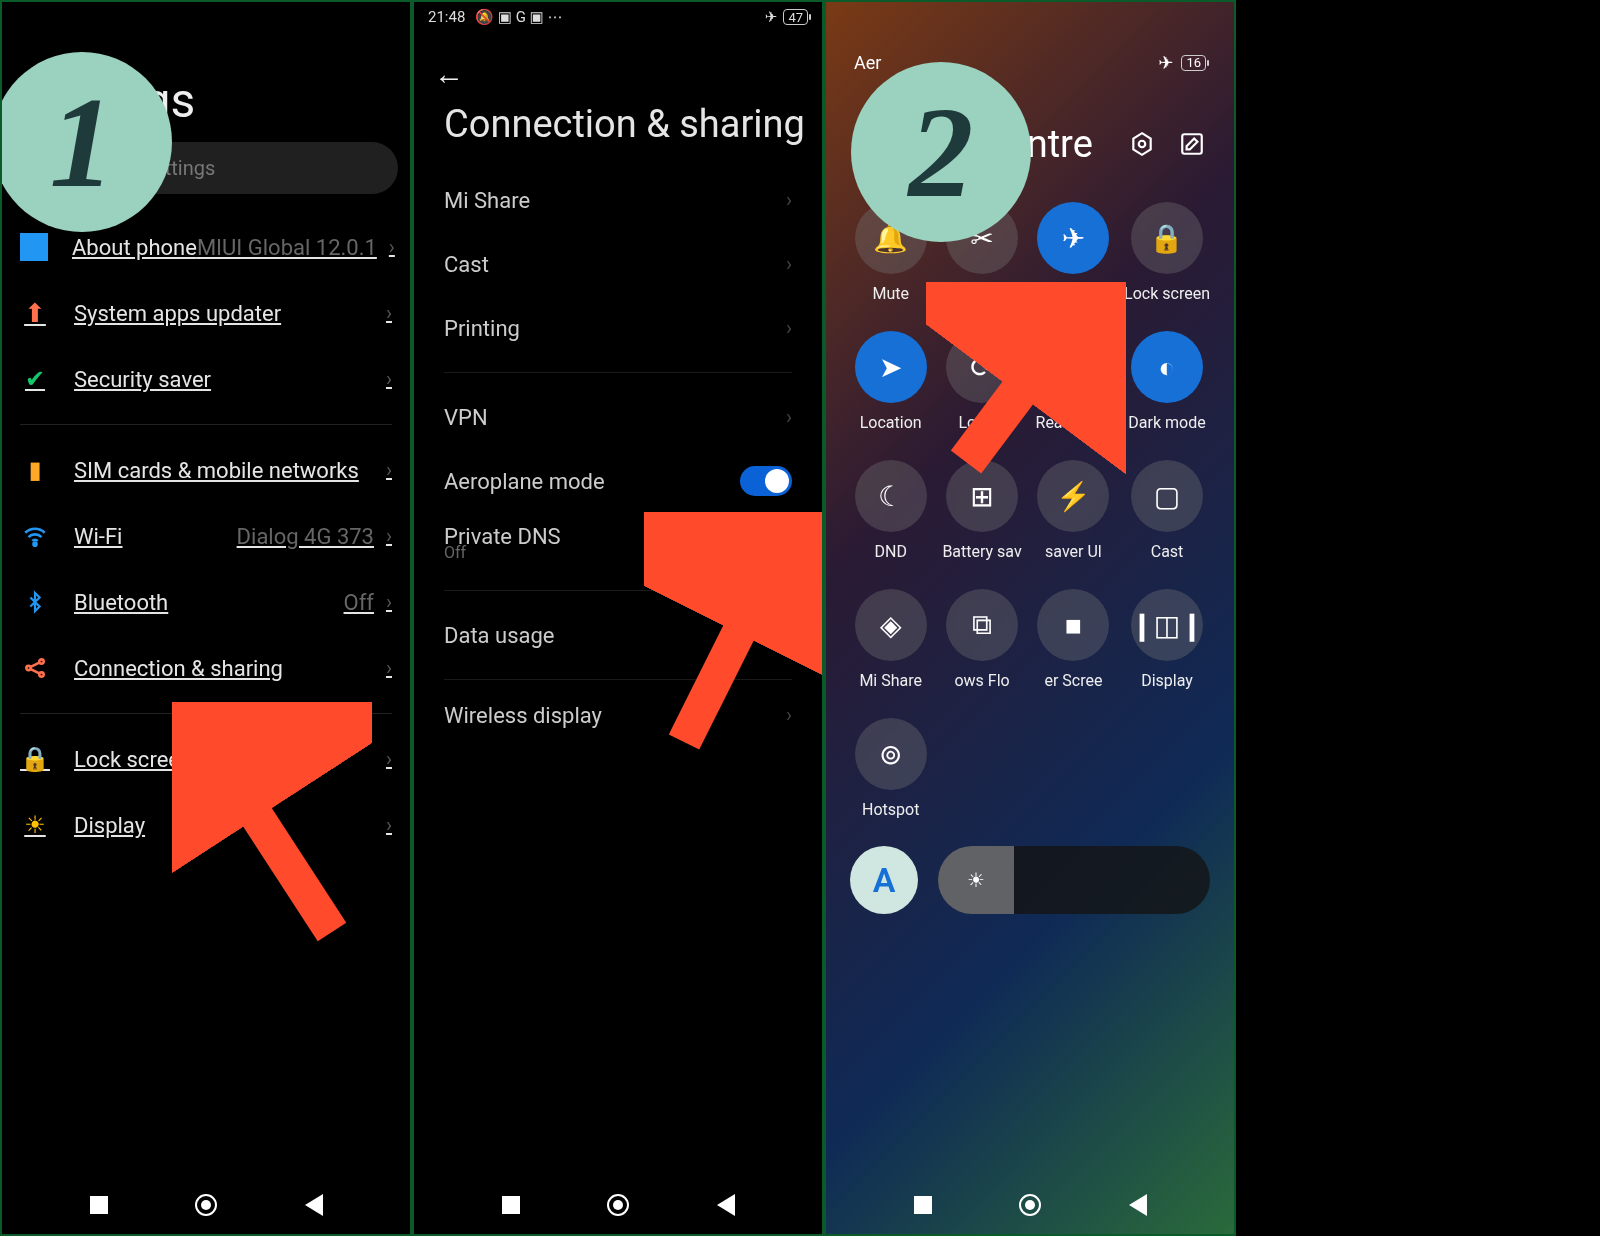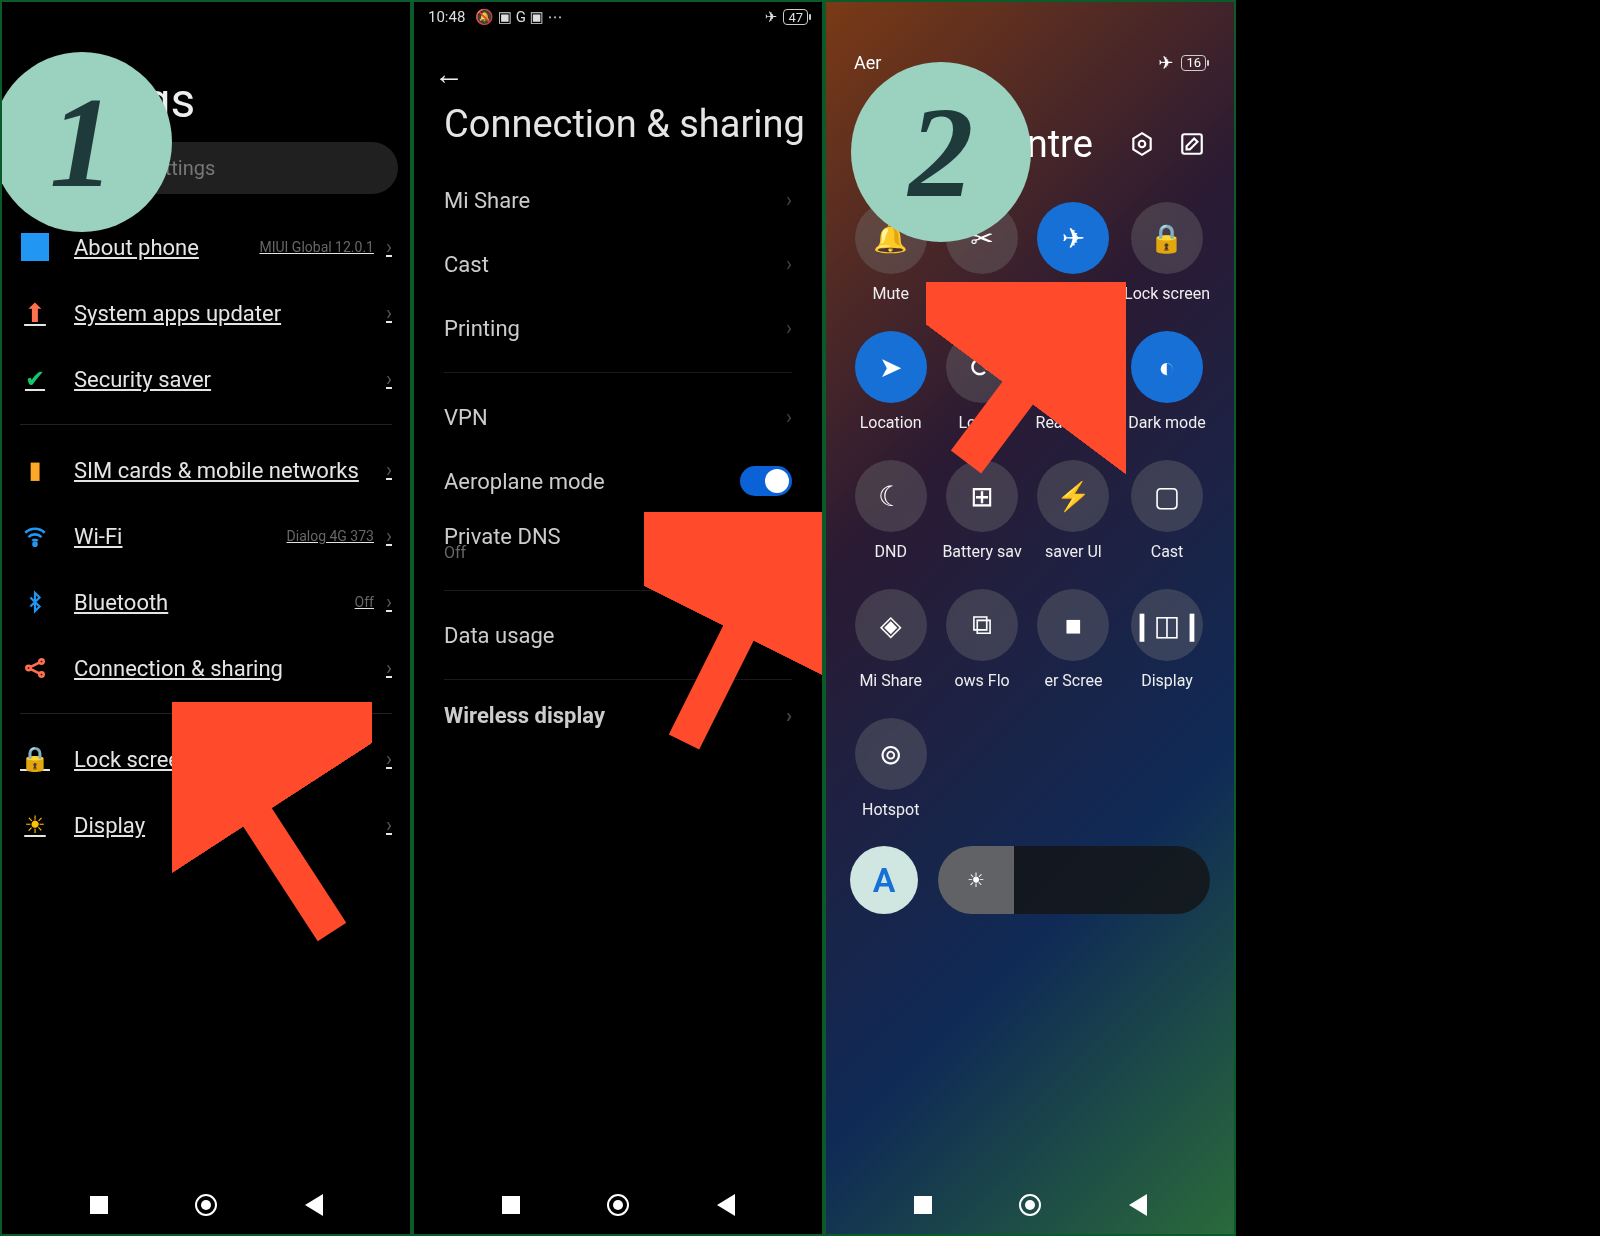--- a/index.html
+++ b/index.html
@@ -36,21 +36,21 @@
   }
   .item {
     position: relative;
     display: flex; align-items: center;
     height: 66px; padding: 0 18px;
     color: #e5e5e5; font-size: 22px;
     white-space: nowrap;
     text-decoration: underline;
   }
   .item .ic { width: 30px; height: 30px; margin-right: 24px; display:flex;align-items:center;justify-content:center; }
-  .item .val { margin-left: auto; color: #666; font-size: 14px; padding-right: 12px; }
+  .item .val { margin-left: auto; color: #666; font-size: 22px; padding-right: 12px; }
   .chev { color: #555; font-size: 20px; }
   .hr { height: 1px; background: #222; margin: 12px 18px; }
   .p1-list { position: absolute; top: 212px; left: 0; right: 0; }
 
   
   .i-phone { width:28px;height:28px;background:#2196f3; }
   .i-up { color:#ff704d; font-size:26px; }
   .i-shield { color:#14c76a; font-size:24px; }
   .i-sim { color:#ffa726; font-size:24px; }
   .i-wifi { color:#2196f3; font-size:24px; }
@@ -289,21 +289,21 @@
     </svg>
   </div>
 
   <div class="step-badge" style="left:-10px; top:50px;">
     <span>1</span>
   </div>
 </div>
 
 <div class="panel p2">
   <div class="statusbar">
-    <span>10:48</span>
+    <span>21:48</span>
     <span style="margin-left:10px;">🔕 ▣ G ▣ ⋯</span>
     <span class="sb-right">
       <span class="plane">✈</span>
       <span class="battery">
           <span>47</span>
         </span>
     </span>
   </div>
 
   <div class="p2-back">←</div>
@@ -341,21 +341,21 @@
 
     <div class="hr2"></div>
 
     <div class="row">
       <span>Data usage</span>
       <span class="chev" style="margin-left:auto;">›</span>
     </div>
 
     <div class="hr2"></div>
 
-    <div class="row" style="height:46px;font-weight:bold;">
+    <div class="row" style="height:46px;">
       <span>Wireless display</span>
       <span class="chev" style="margin-left:auto;">›</span>
     </div>
   </div>
 
   <div class="navbar">
     <div class="nav-sq"></div>
     <div class="nav-home"></div>
     <div class="nav-back"></div>
   </div>

